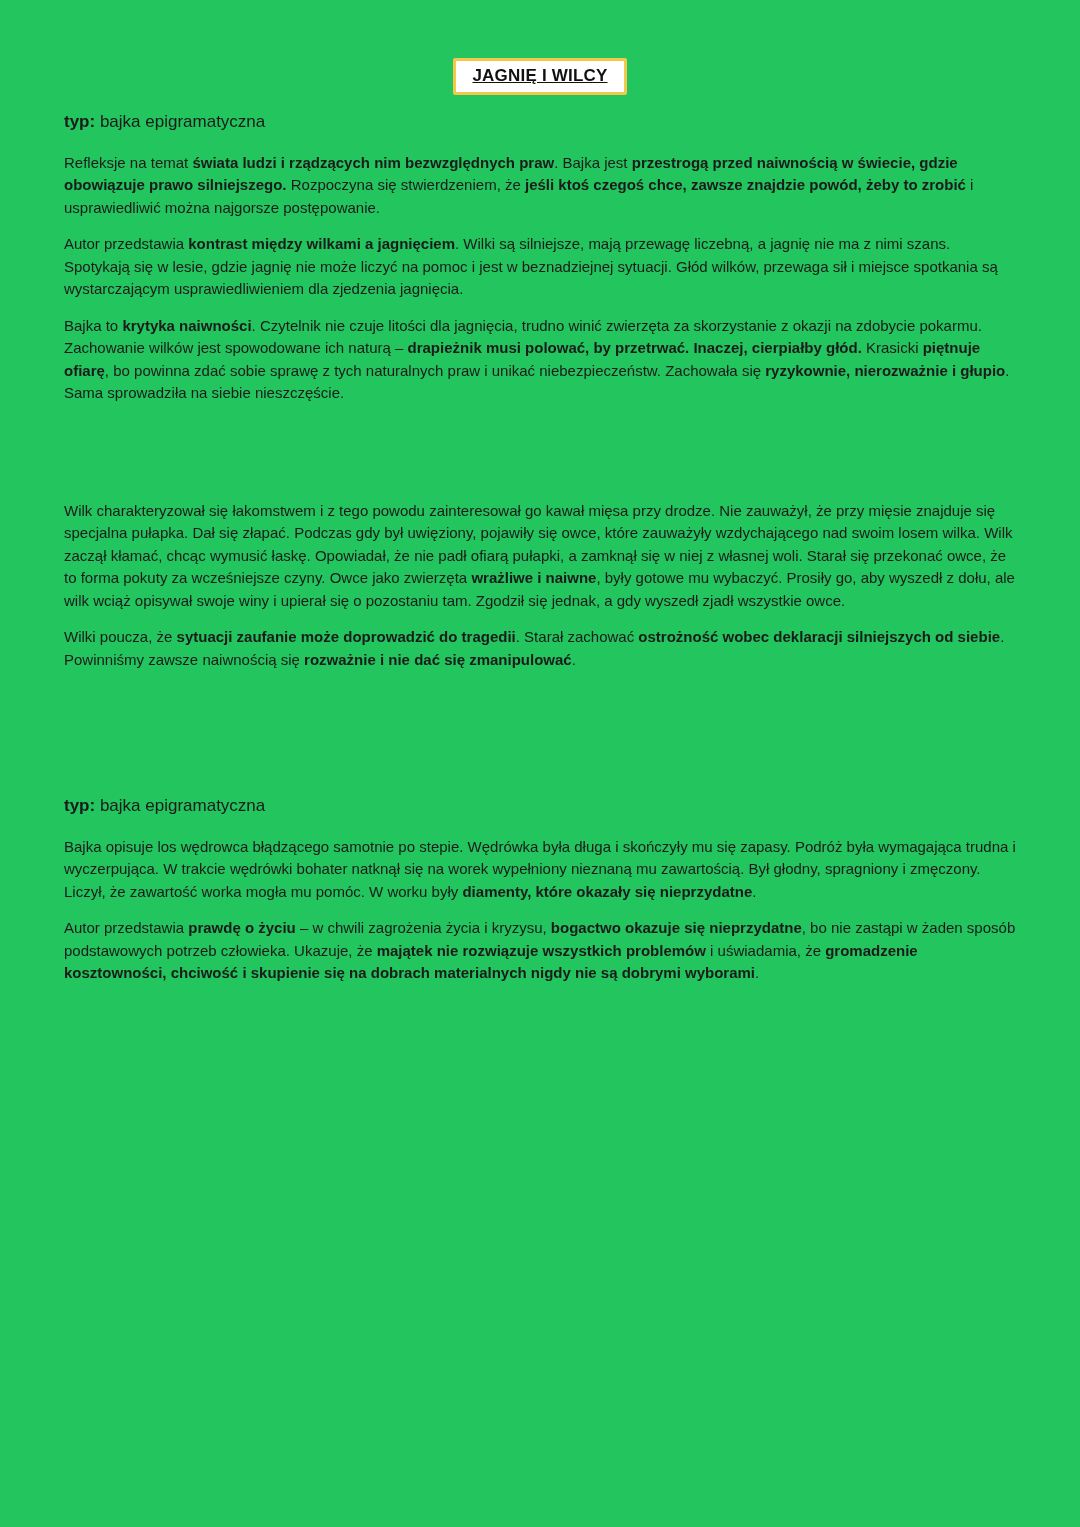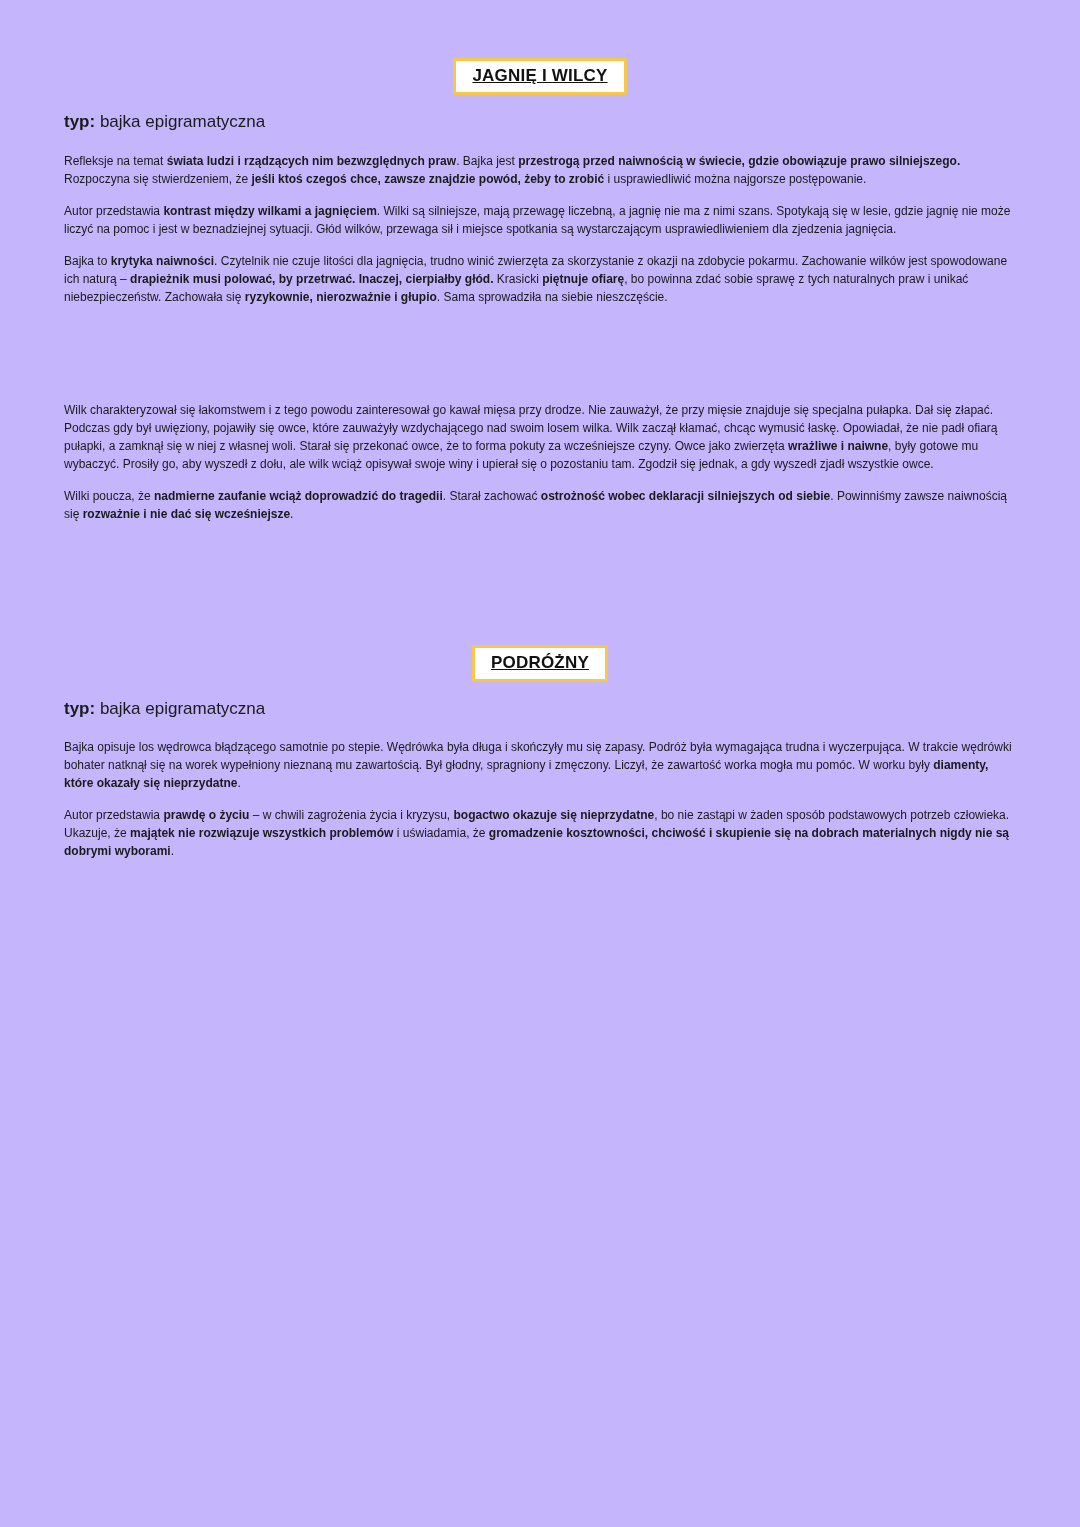--- a/index.html
+++ b/index.html
@@ -11,21 +11,21 @@
 
   body {
     font-family: "Liberation Sans", "DejaVu Sans", sans-serif;
     color: #1b1b1b;
   }
 
   .page {
     width: 1080px;
     min-height: 1527px;
     margin: 0 auto;
-    background: #c4b5fd;
+    background: #22c55e;
     padding: 58px 64px 48px 64px;
   }
 
   .fable-section { }
 
   .fable-section:nth-of-type(2) { margin-top: 95px; }
   .fable-section:nth-of-type(3) { margin-top: 122px; }
 
   .title-wrap {
     text-align: center;
@@ -50,21 +50,21 @@
 
   .type-line {
     font-size: 17px;
     line-height: 1.5;
     margin: 0 0 17px 0;
   }
 
   .type-label { font-weight: 700; }
 
   .para {
-    font-size: 12px;
+    font-size: 15px;
     line-height: 1.5;
     margin: 0 0 14px 0;
     text-align: left;
   }
 
   .para strong { font-weight: 700; }
 </style>
 </head>
 <body>
 
@@ -82,30 +82,25 @@
     <div class="paragraphs">
           <p class="para"><span>Refleksje na temat </span><strong>świata ludzi i rządzących nim bezwzględnych praw</strong><span>. Bajka jest </span><strong>przestrogą przed naiwnością w świecie, gdzie obowiązuje prawo silniejszego.</strong><span> Rozpoczyna się stwierdzeniem, że </span><strong>jeśli ktoś czegoś chce, zawsze znajdzie powód, żeby to zrobić</strong><span> i usprawiedliwić można najgorsze postępowanie.</span></p>
           <p class="para"><span>Autor przedstawia </span><strong>kontrast między wilkami a jagnięciem</strong><span>. Wilki są silniejsze, mają przewagę liczebną, a jagnię nie ma z nimi szans. Spotykają się w lesie, gdzie jagnię nie może liczyć na pomoc i jest w beznadziejnej sytuacji. Głód wilków, przewaga sił i miejsce spotkania są wystarczającym usprawiedliwieniem dla zjedzenia jagnięcia.</span></p>
           <p class="para"><span>Bajka to </span><strong>krytyka naiwności</strong><span>. Czytelnik nie czuje litości dla jagnięcia, trudno winić zwierzęta za skorzystanie z okazji na zdobycie pokarmu. Zachowanie wilków jest spowodowane ich naturą – </span><strong>drapieżnik musi polować, by przetrwać. Inaczej, cierpiałby głód.</strong><span> Krasicki </span><strong>piętnuje ofiarę</strong><span>, bo powinna zdać sobie sprawę z tych naturalnych praw i unikać niebezpieczeństw. Zachowała się </span><strong>ryzykownie, nierozważnie i głupio</strong><span>. Sama sprowadziła na siebie nieszczęście.</span></p>
         </div>
   </section>
 
   <section class="fable-section">
     <div class="paragraphs">
           <p class="para"><span>Wilk charakteryzował się łakomstwem i z tego powodu zainteresował go kawał mięsa przy drodze. Nie zauważył, że przy mięsie znajduje się specjalna pułapka. Dał się złapać. Podczas gdy był uwięziony, pojawiły się owce, które zauważyły wzdychającego nad swoim losem wilka. Wilk zaczął kłamać, chcąc wymusić łaskę. Opowiadał, że nie padł ofiarą pułapki, a zamknął się w niej z własnej woli. Starał się przekonać owce, że to forma pokuty za wcześniejsze czyny. Owce jako zwierzęta </span><strong>wrażliwe i naiwne</strong><span>, były gotowe mu wybaczyć. Prosiły go, aby wyszedł z dołu, ale wilk wciąż opisywał swoje winy i upierał się o pozostaniu tam. Zgodził się jednak, a gdy wyszedł zjadł wszystkie owce.</span></p>
-          <p class="para"><span>Wilki poucza, że </span><strong>nadmierne zaufanie wciąż doprowadzić do tragedii</strong><span>. Starał zachować </span><strong>ostrożność wobec deklaracji silniejszych od siebie</strong><span>. Powinniśmy zawsze naiwnością się </span><strong>rozważnie i nie dać się wcześniejsze</strong><span>.</span></p>
+          <p class="para"><span>Wilki poucza, że </span><strong>sytuacji zaufanie może doprowadzić do tragedii</strong><span>. Starał zachować </span><strong>ostrożność wobec deklaracji silniejszych od siebie</strong><span>. Powinniśmy zawsze naiwnością się </span><strong>rozważnie i nie dać się zmanipulować</strong><span>.</span></p>
         </div>
   </section>
 
   <section class="fable-section">
-    <div class="title-wrap">
-      <div class="title-box">
-        <span class="title-text">PODRÓŻNY</span>
-      </div>
-    </div>
     <p class="type-line">
       <strong class="type-label">typ:</strong><span class="type-value"> bajka epigramatyczna</span>
     </p>
     <div class="paragraphs">
           <p class="para"><span>Bajka opisuje los wędrowca błądzącego samotnie po stepie. Wędrówka była długa i skończyły mu się zapasy. Podróż była wymagająca trudna i wyczerpująca. W trakcie wędrówki bohater natknął się na worek wypełniony nieznaną mu zawartością. Był głodny, spragniony i zmęczony. Liczył, że zawartość worka mogła mu pomóc. W worku były </span><strong>diamenty, które okazały się nieprzydatne</strong><span>.</span></p>
           <p class="para"><span>Autor przedstawia </span><strong>prawdę o życiu</strong><span> – w chwili zagrożenia życia i kryzysu, </span><strong>bogactwo okazuje się nieprzydatne</strong><span>, bo nie zastąpi w żaden sposób podstawowych potrzeb człowieka. Ukazuje, że </span><strong>majątek nie rozwiązuje wszystkich problemów</strong><span> i uświadamia, że </span><strong>gromadzenie kosztowności, chciwość i skupienie się na dobrach materialnych nigdy nie są dobrymi wyborami</strong><span>.</span></p>
         </div>
   </section>
 </div>
 </div>

